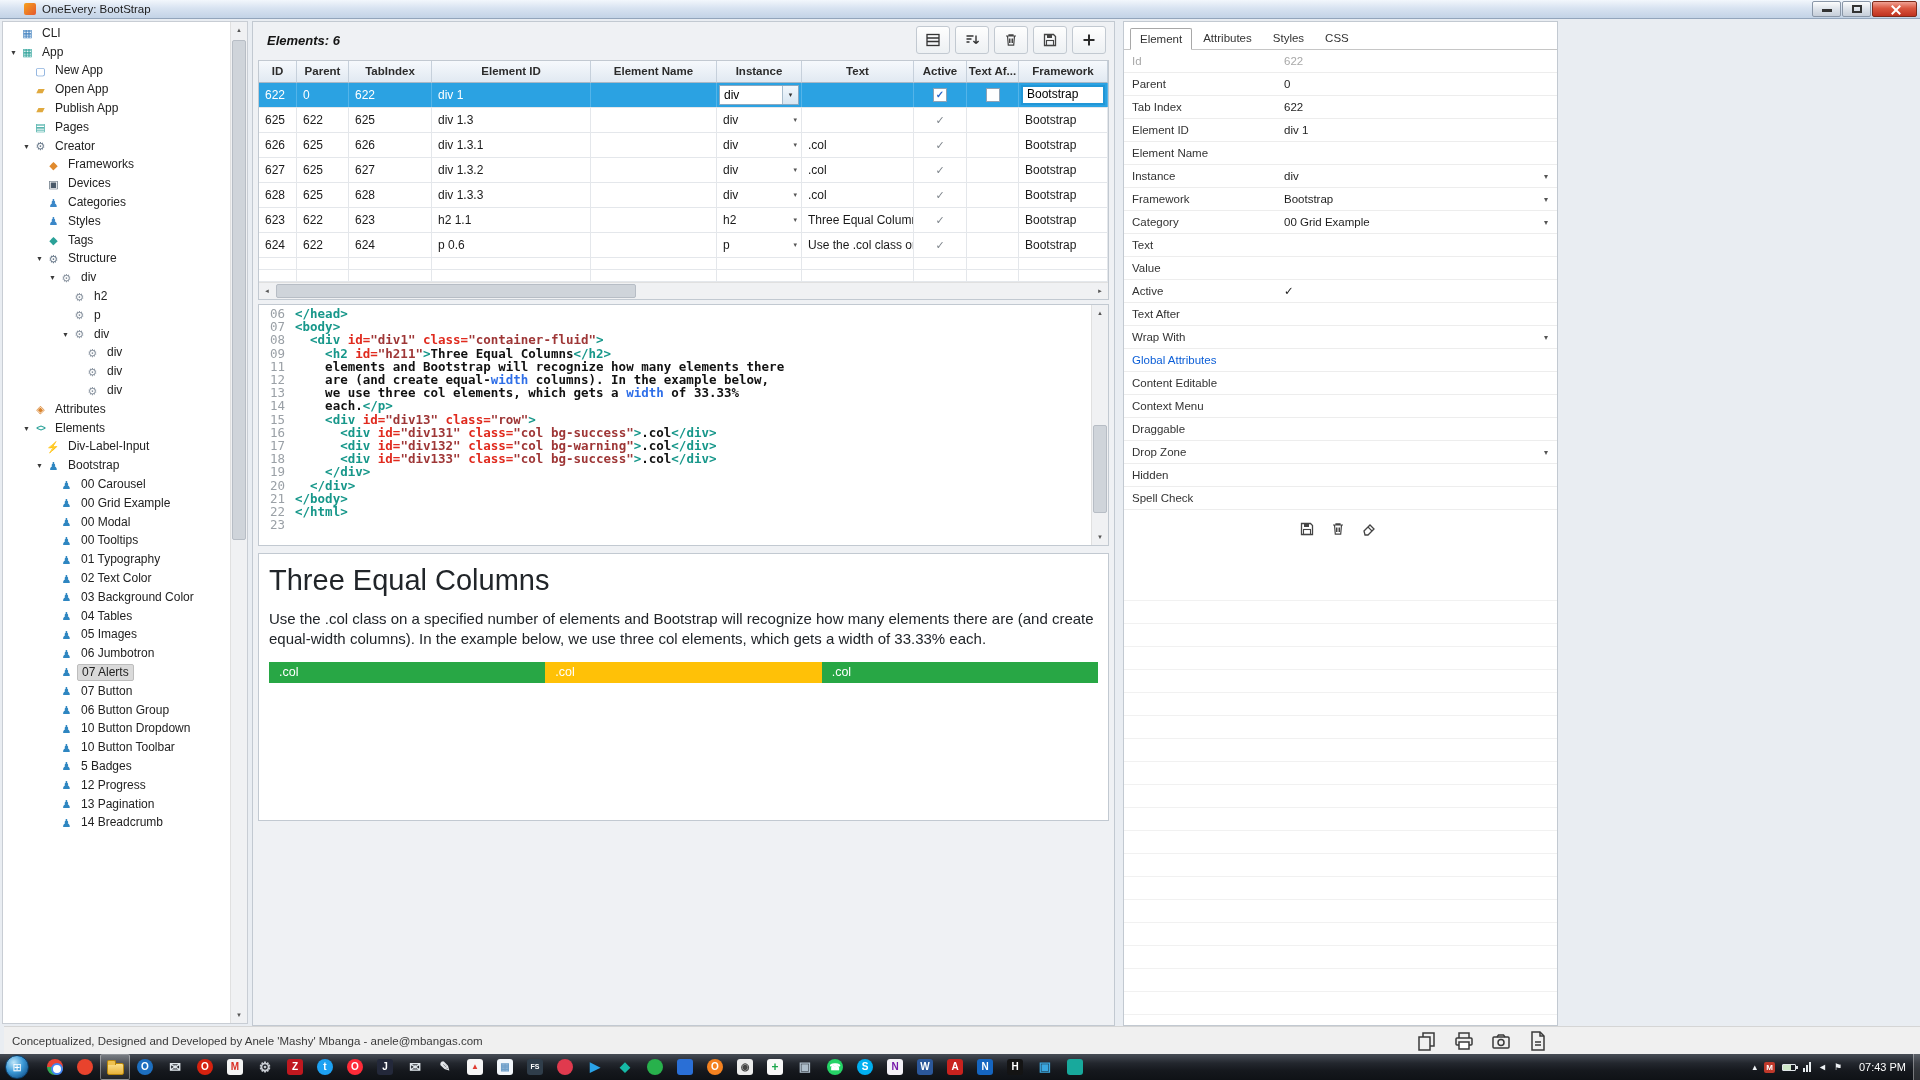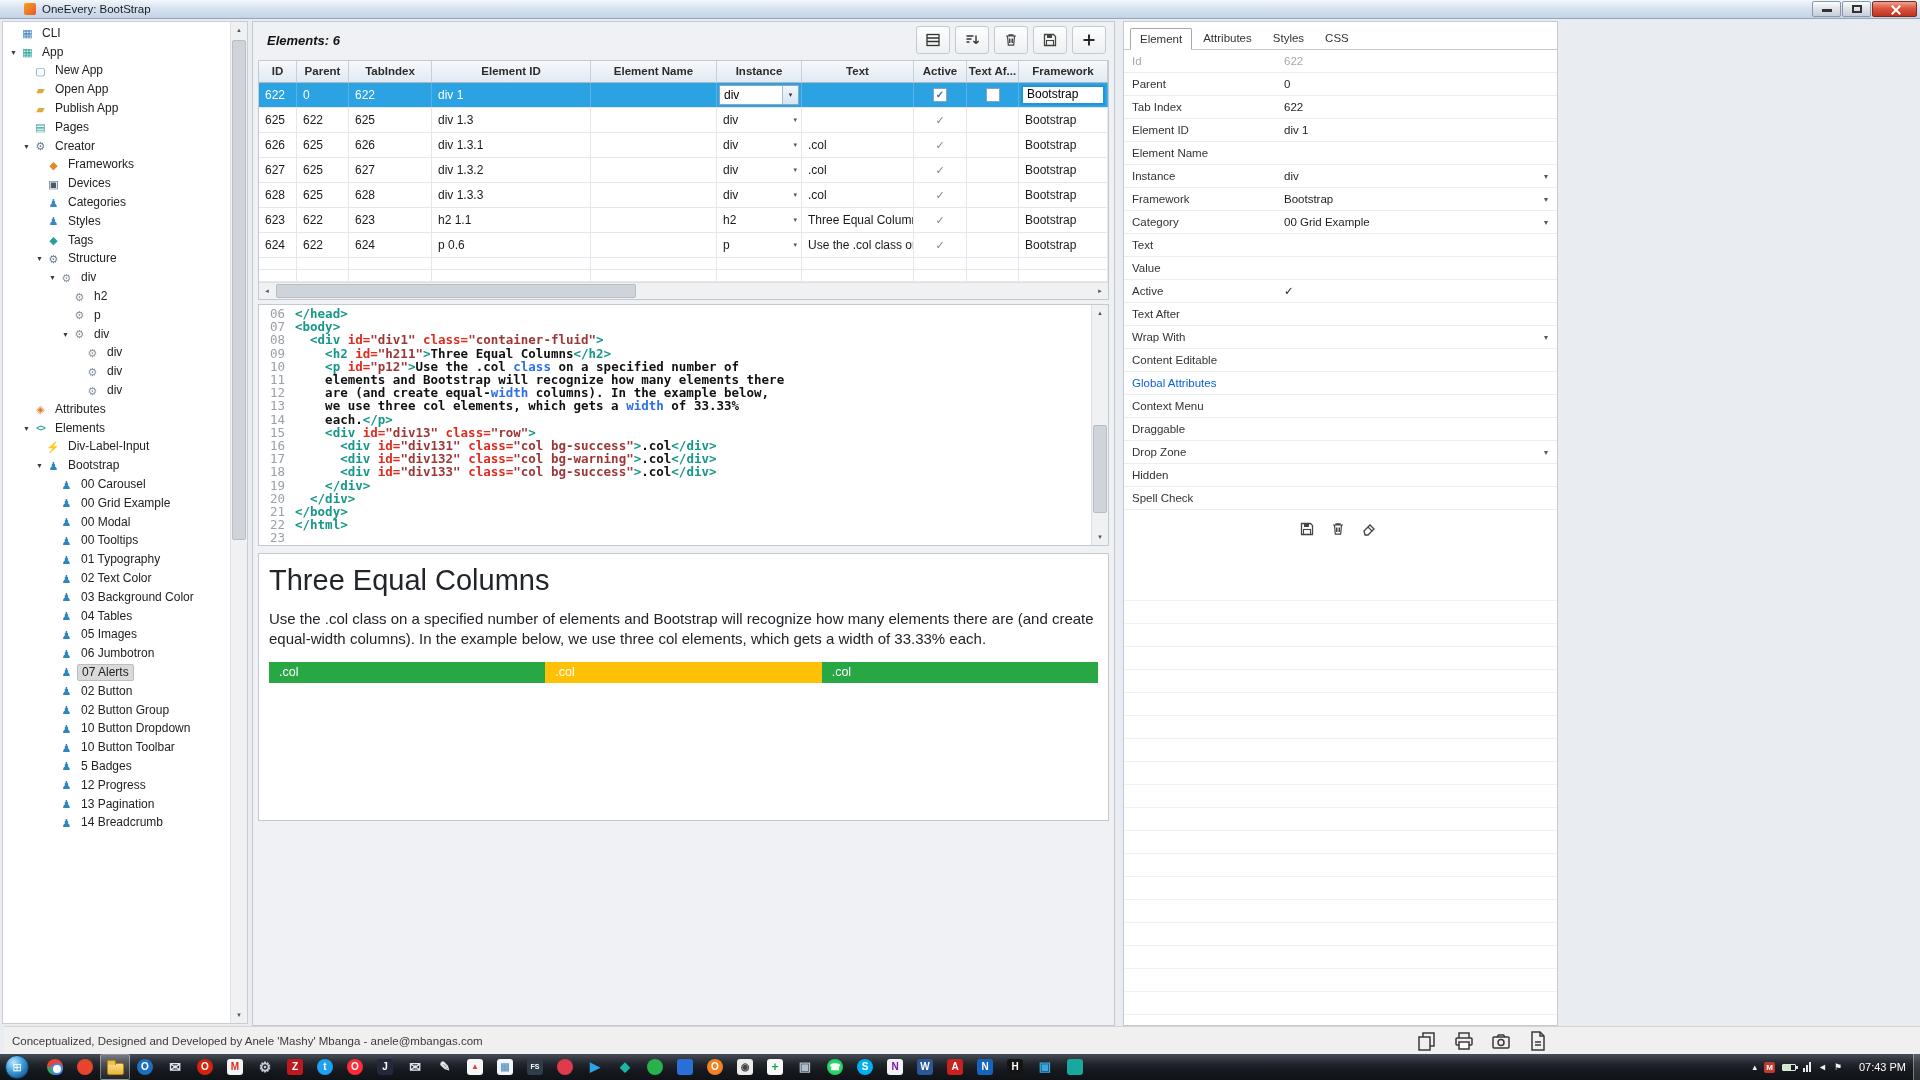--- a/index.html
+++ b/index.html
@@ -346,26 +346,26 @@
           <span class="t-label">06 Jumbotron</span>
         </div>
         <div class="tree-item sel" style="padding-left: 43px;">
           <span class="tree-arrow"></span>
           <span class="t-ico" style="color: rgb(46, 134, 193);">♟</span>
           <span class="t-label">07 Alerts</span>
         </div>
         <div class="tree-item" style="padding-left: 43px;">
           <span class="tree-arrow"></span>
           <span class="t-ico" style="color: rgb(46, 134, 193);">♟</span>
-          <span class="t-label">02 Button</span>
-        </div>
-        <div class="tree-item" style="padding-left: 43px;">
-          <span class="tree-arrow"></span>
-          <span class="t-ico" style="color: rgb(46, 134, 193);">♟</span>
-          <span class="t-label">02 Button Group</span>
+          <span class="t-label">07 Button</span>
+        </div>
+        <div class="tree-item" style="padding-left: 43px;">
+          <span class="tree-arrow"></span>
+          <span class="t-ico" style="color: rgb(46, 134, 193);">♟</span>
+          <span class="t-label">06 Button Group</span>
         </div>
         <div class="tree-item" style="padding-left: 43px;">
           <span class="tree-arrow"></span>
           <span class="t-ico" style="color: rgb(46, 134, 193);">♟</span>
           <span class="t-label">10 Button Dropdown</span>
         </div>
         <div class="tree-item" style="padding-left: 43px;">
           <span class="tree-arrow"></span>
           <span class="t-ico" style="color: rgb(46, 134, 193);">♟</span>
           <span class="t-label">10 Button Toolbar</span>
@@ -603,21 +603,20 @@
         <div class="hs-btn right">►</div>
       </div>
     </div>
 
     <div class="codebox">
       <div class="code-area">
           <div class="code-line"><span class="ln">06</span><span class="codetext"><span class="tk-tag">&lt;/head</span><span class="tk-tag">&gt;</span></span></div>
           <div class="code-line"><span class="ln">07</span><span class="codetext"><span class="tk-tag">&lt;body</span><span class="tk-tag">&gt;</span></span></div>
           <div class="code-line"><span class="ln">08</span><span class="codetext">  <span class="tk-tag">&lt;div</span> <span class="tk-attr">id=</span><span class="tk-str">"div1"</span> <span class="tk-attr">class=</span><span class="tk-str">"container-fluid"</span><span class="tk-tag">&gt;</span></span></div>
           <div class="code-line"><span class="ln">09</span><span class="codetext">    <span class="tk-tag">&lt;h2</span> <span class="tk-attr">id=</span><span class="tk-str">"h211"</span><span class="tk-tag">&gt;</span>Three Equal Columns<span class="tk-tag">&lt;/h2</span><span class="tk-tag">&gt;</span></span></div>
-          <div class="code-line"><span class="ln">10</span><span class="codetext">    <span class="tk-tag">&lt;p</span> <span class="tk-attr">id=</span><span class="tk-str">"p12"</span><span class="tk-tag">&gt;</span>Use the .col <span class="tk-kw">class</span> on a specified number of</span></div>
           <div class="code-line"><span class="ln">11</span><span class="codetext">    elements and Bootstrap will recognize how many elements there</span></div>
           <div class="code-line"><span class="ln">12</span><span class="codetext">    are (and create equal-<span class="tk-kw">width</span> columns). In the example below,</span></div>
           <div class="code-line"><span class="ln">13</span><span class="codetext">    we use three col elements, which gets a <span class="tk-kw">width</span> of 33.33%</span></div>
           <div class="code-line"><span class="ln">14</span><span class="codetext">    each.<span class="tk-tag">&lt;/p</span><span class="tk-tag">&gt;</span></span></div>
           <div class="code-line"><span class="ln">15</span><span class="codetext">    <span class="tk-tag">&lt;div</span> <span class="tk-attr">id=</span><span class="tk-str">"div13"</span> <span class="tk-attr">class=</span><span class="tk-str">"row"</span><span class="tk-tag">&gt;</span></span></div>
           <div class="code-line"><span class="ln">16</span><span class="codetext">      <span class="tk-tag">&lt;div</span> <span class="tk-attr">id=</span><span class="tk-str">"div131"</span> <span class="tk-attr">class=</span><span class="tk-str">"col bg-success"</span><span class="tk-tag">&gt;</span>.col<span class="tk-tag">&lt;/div</span><span class="tk-tag">&gt;</span></span></div>
           <div class="code-line"><span class="ln">17</span><span class="codetext">      <span class="tk-tag">&lt;div</span> <span class="tk-attr">id=</span><span class="tk-str">"div132"</span> <span class="tk-attr">class=</span><span class="tk-str">"col bg-warning"</span><span class="tk-tag">&gt;</span>.col<span class="tk-tag">&lt;/div</span><span class="tk-tag">&gt;</span></span></div>
           <div class="code-line"><span class="ln">18</span><span class="codetext">      <span class="tk-tag">&lt;div</span> <span class="tk-attr">id=</span><span class="tk-str">"div133"</span> <span class="tk-attr">class=</span><span class="tk-str">"col bg-success"</span><span class="tk-tag">&gt;</span>.col<span class="tk-tag">&lt;/div</span><span class="tk-tag">&gt;</span></span></div>
           <div class="code-line"><span class="ln">19</span><span class="codetext">    <span class="tk-tag">&lt;/div</span><span class="tk-tag">&gt;</span></span></div>
           <div class="code-line"><span class="ln">20</span><span class="codetext">  <span class="tk-tag">&lt;/div</span><span class="tk-tag">&gt;</span></span></div>
@@ -709,27 +708,27 @@
         <div class="prop-row">
           <span class="prop-label">Text After</span>
           <span class="prop-value"></span>
           <span class="dd"></span>
         </div>
         <div class="prop-row">
           <span class="prop-label">Wrap With</span>
           <span class="prop-value"></span>
           <span class="dd">▾</span>
         </div>
-        <div class="prop-row">
-          <span class="prop-label">Content Editable</span>
-          <span class="prop-value"></span>
-          <span class="dd"></span>
-        </div>
         <div class="prop-row link">
           <span class="prop-label">Global Attributes</span>
+        </div>
+        <div class="prop-row">
+          <span class="prop-label">Content Editable</span>
+          <span class="prop-value"></span>
+          <span class="dd"></span>
         </div>
         <div class="prop-row">
           <span class="prop-label">Context Menu</span>
           <span class="prop-value"></span>
           <span class="dd"></span>
         </div>
         <div class="prop-row">
           <span class="prop-label">Draggable</span>
           <span class="prop-value"></span>
           <span class="dd"></span>

